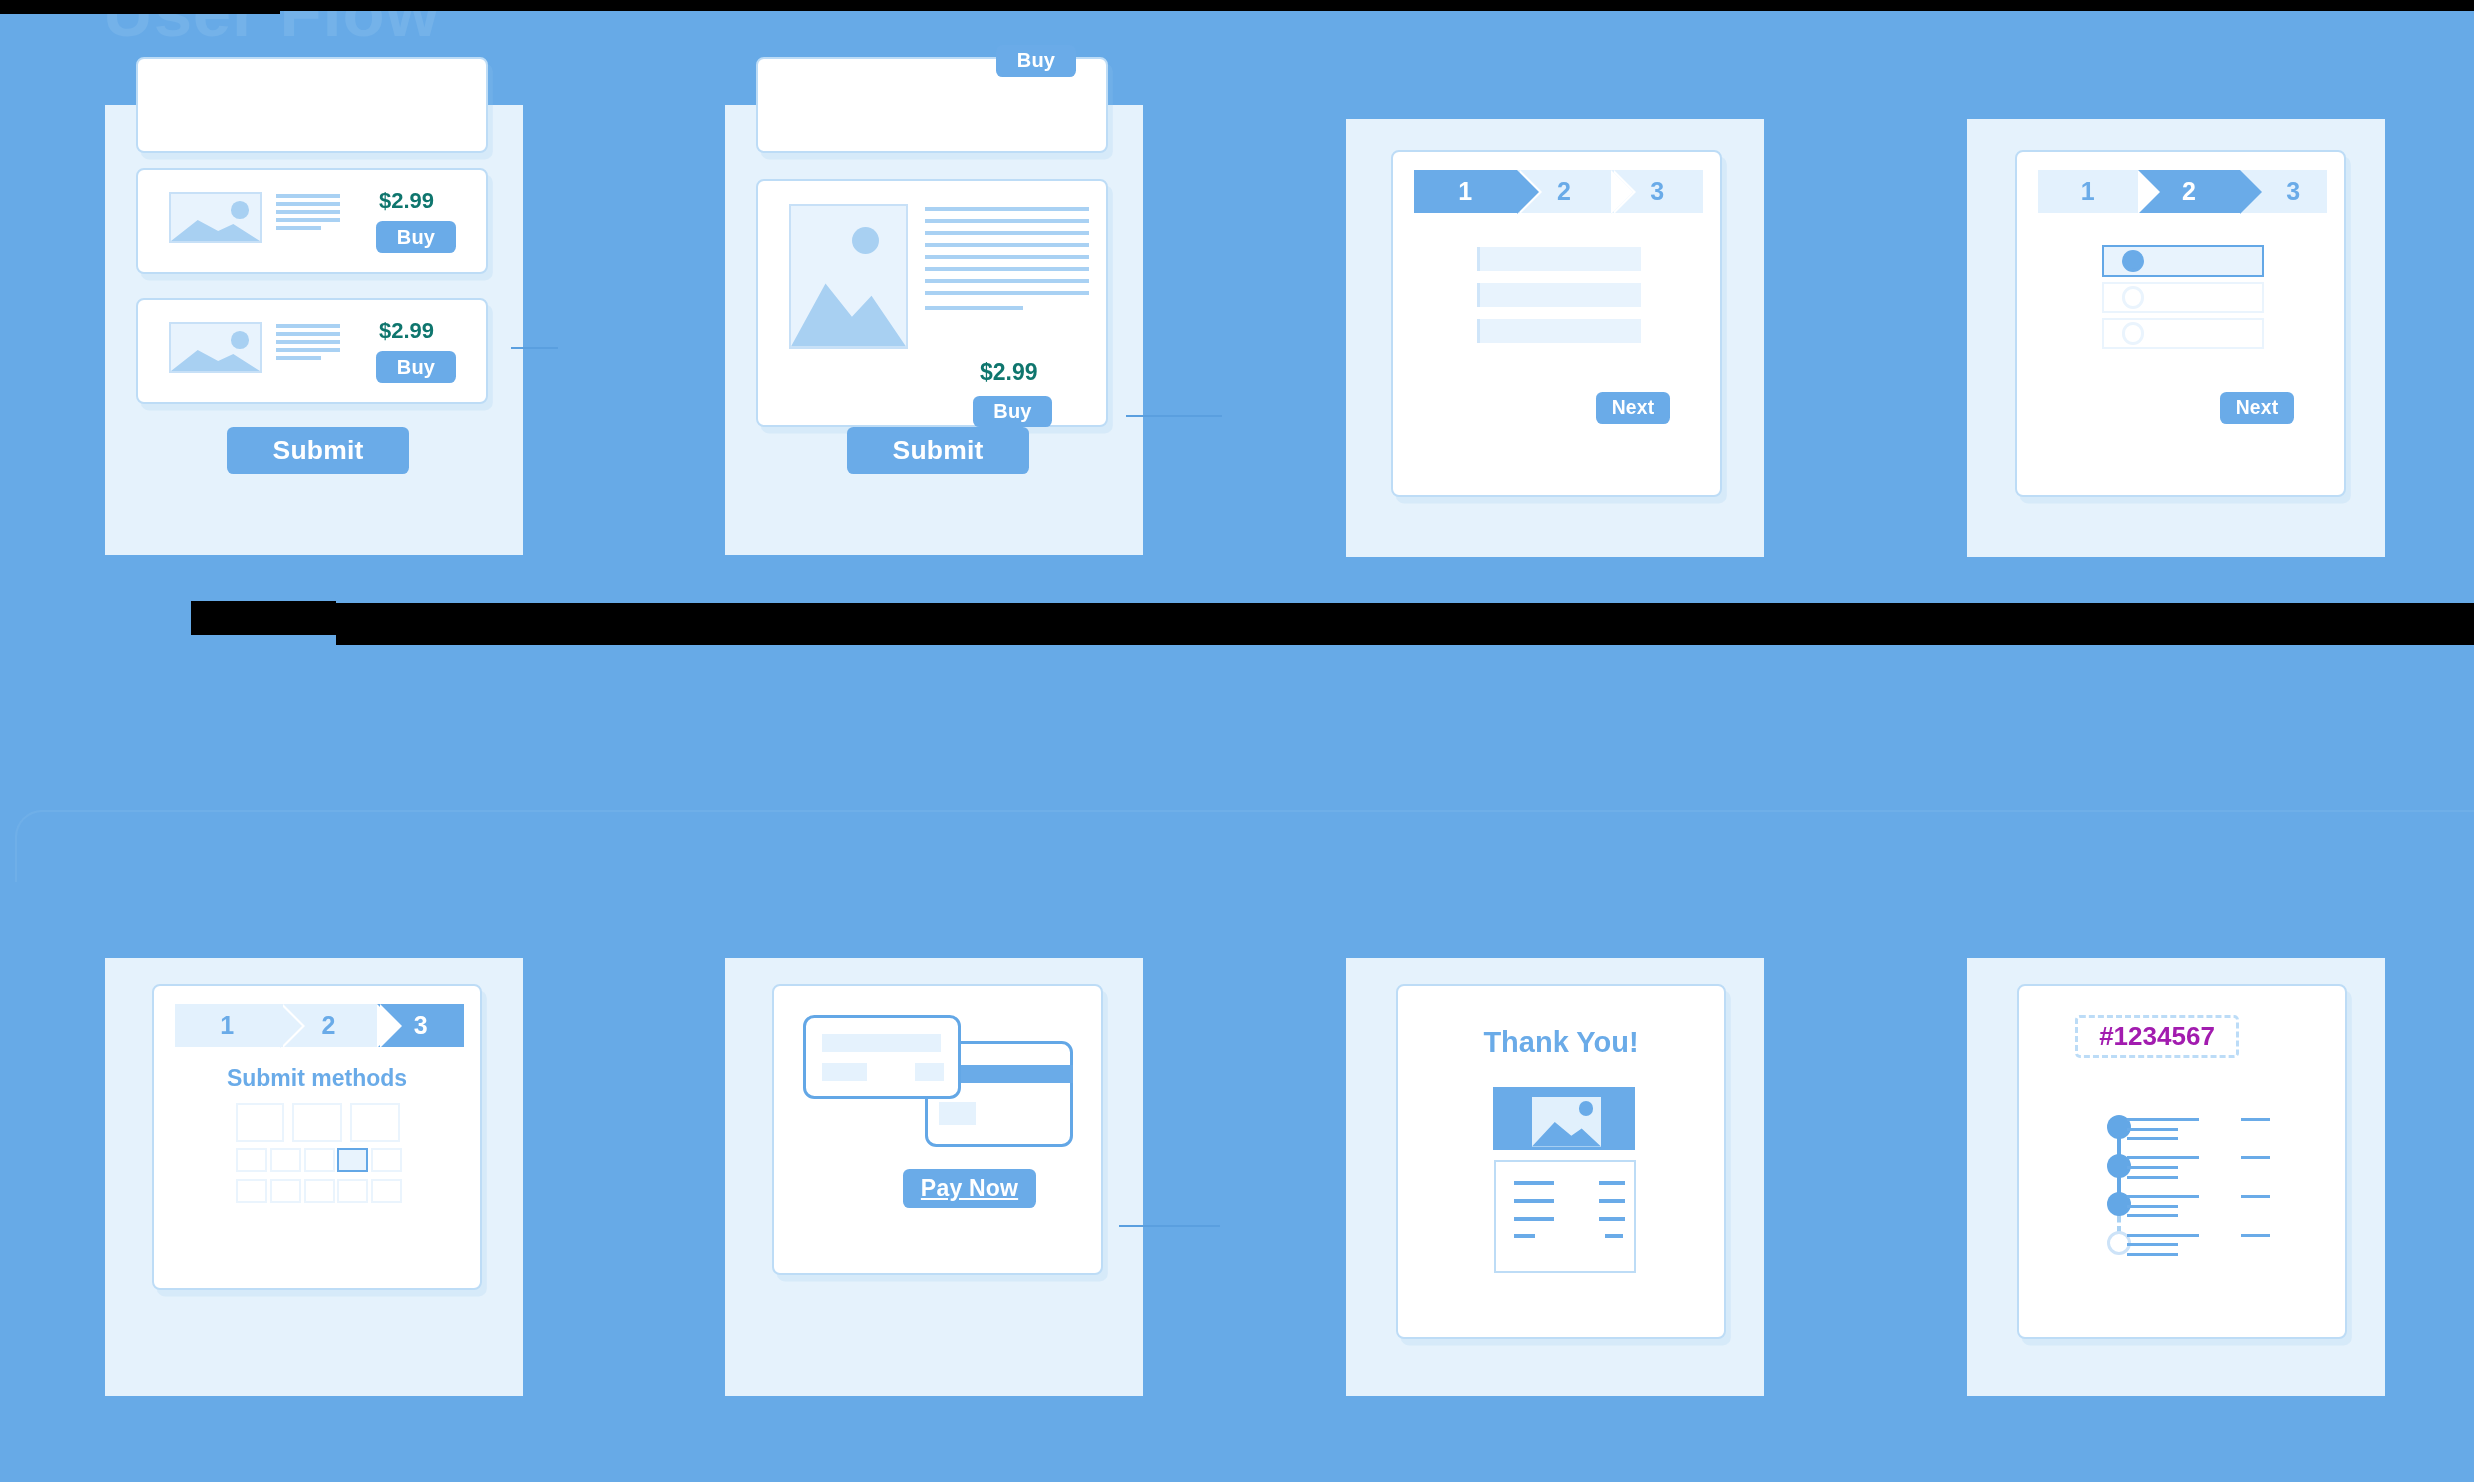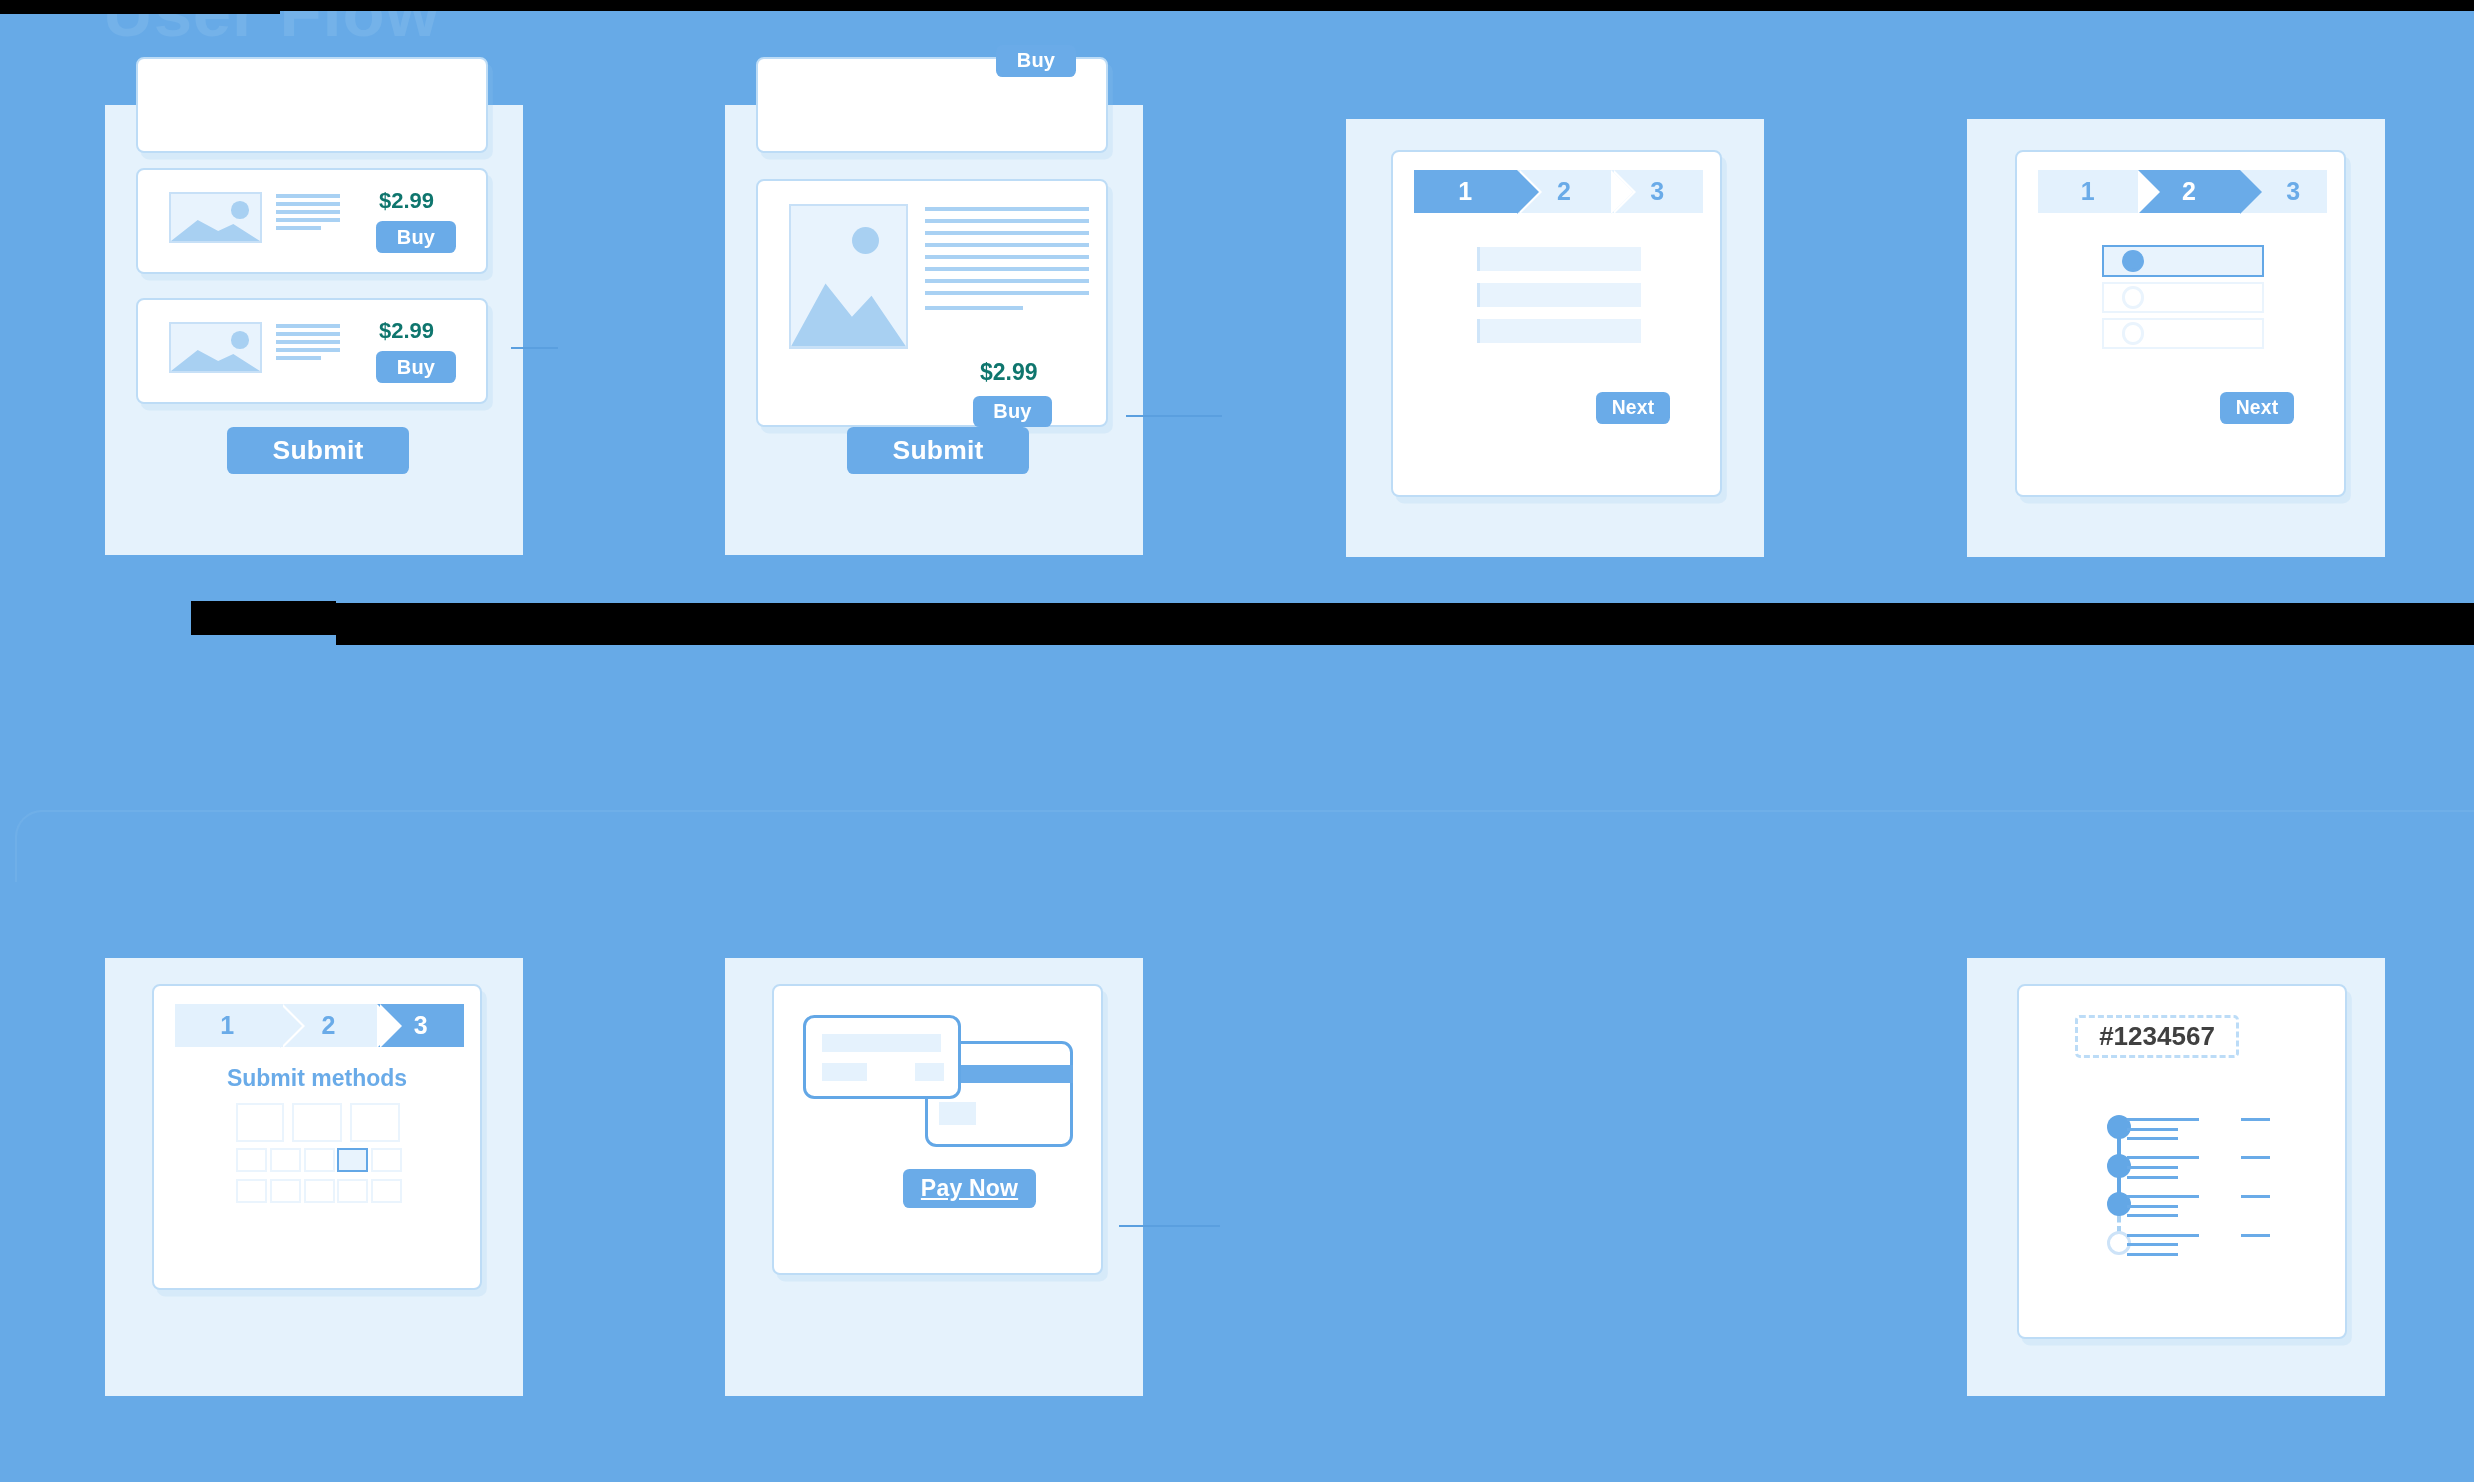--- a/index.html
+++ b/index.html
@@ -154,21 +154,21 @@
       56.25% 100%, 50% 0, 43.75% 100%, 37.5% 0, 31.25% 100%, 25% 0,
       18.75% 100%, 12.5% 0, 6.25% 100%, 0 0);
   }
 
   
   .coupon {
     position: absolute;
     border: 3.2px dashed #bcdcf7;
     border-radius: 4.8px;
     display: flex; align-items: center; justify-content: center;
-    color: #404040; font-weight: bold; white-space: nowrap;
+    color: #a21caf; font-weight: bold; white-space: nowrap;
   }
   .tl-dot { position: absolute; width: 24px; height: 24px; border-radius: 50%; background: #63a7e6; }
   .tl-dot.open { background: #fff; border: 3.2px solid #cde3f8; }
   .tl-seg { position: absolute; width: 4.8px; background: #63a7e6; left: 9.6px; }
   .tl-seg.dashed { background: none; border-left: 4.8px dashed #a9d1f3; width: 0; }
 </style>
 </head>
 <body>
 
 <div class="board">
@@ -349,20 +349,46 @@
         <div class="cfield" style="left:16px; top:16px; width:119px; height:17.7px;"></div>
         <div class="cfield" style="left:16px; top:45px; width:45px; height:17.7px;"></div>
         <div class="cfield" style="left:109px; top:45px; width:29px; height:17.7px;"></div>
       </div>
 
       <div class="btn" style="left:129px; top:183px; width:133px; height:39px; font-size:23px;text-decoration:underline;">Pay Now</div>
     </div>
   </div>
   <div class="conn" style="left:1119px; top:1225px; width:101px;"></div>
 
+  <div class="screen" style="left:1346px; top:958px; width:418px; height:438px;">
+    <div class="panel" style="left:50px; top:26px; width:330px; height:355px;">
+
+      <div class="heading" style="left:0; right:0; top:40px; text-align:center; font-size:29px;">Thank You!</div>
+
+      <div class="rbanner" style="left:95px; top:101px; width:142px; height:63px;">
+        <div class="inner" style="left:39px; top:9.6px; width:69px; height:50px; overflow:hidden;">
+          <div style="position:absolute; left:0; bottom:0; width:100%; height:60%; background:#6aabe8;
+                      clip-path: polygon(0% 100%, 33% 18%, 57% 64%, 72% 40%, 100% 100%);"></div>
+          <div style="position:absolute; right:8px; top:4.8px; width:14.5px; height:14.5px; border-radius:50%; background:#6aabe8;"></div>
+        </div>
+      </div>
+
+      <div style="position:absolute; left:96px; top:174px; width:142px; height:113px; background:#fff; border:2.4px solid #bddcf6; overflow:hidden;">
+        <div class="rline" style="left:17.7px; top:19.3px; width:40px;"></div>
+        <div class="rline" style="left:103px; top:19.3px; width:26px;"></div>
+        <div class="rline" style="left:17.7px; top:37px; width:40px;"></div>
+        <div class="rline" style="left:103px; top:37px; width:26px;"></div>
+        <div class="rline" style="left:17.7px; top:55px; width:40px;"></div>
+        <div class="rline" style="left:103px; top:55px; width:26px;"></div>
+        <div class="rline" style="left:17.7px; top:72px; width:21px;"></div>
+        <div class="rline" style="left:109px; top:72px; width:17.7px;"></div>
+        <div class="zig" style="left:0; bottom:-0.8px;"></div>
+      </div>
+    </div>
+  </div>
 
   <div class="screen" style="left:1967px; top:958px; width:418px; height:438px;">
     <div class="panel" style="left:50px; top:26px; width:330px; height:355px;">
 
       <div class="coupon" style="left:56px; top:29px; width:164px; height:43px; font-size:26px;">#1234567</div>
 
       <div style="position:absolute; left:88px; top:129px; width:13px; height:121px;">
         <div class="tl-seg" style="top:11.3px; height:42px;"></div>
         <div class="tl-seg" style="top:50px; height:42px;"></div>
         <div class="tl-seg dashed" style="top:88px; height:31px;"></div>

